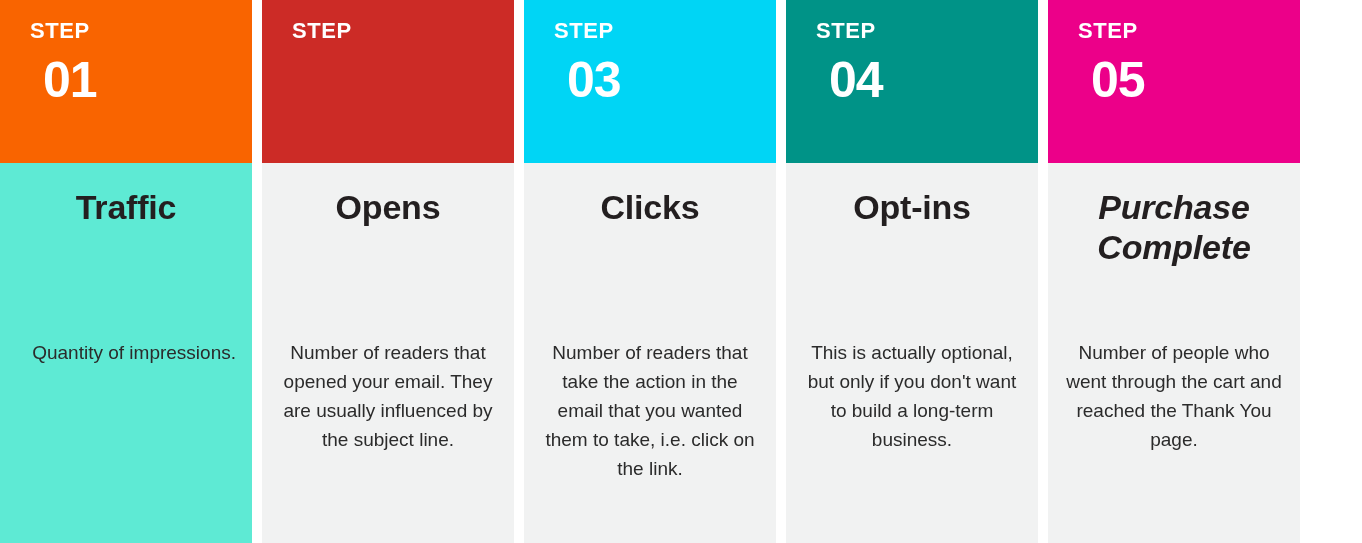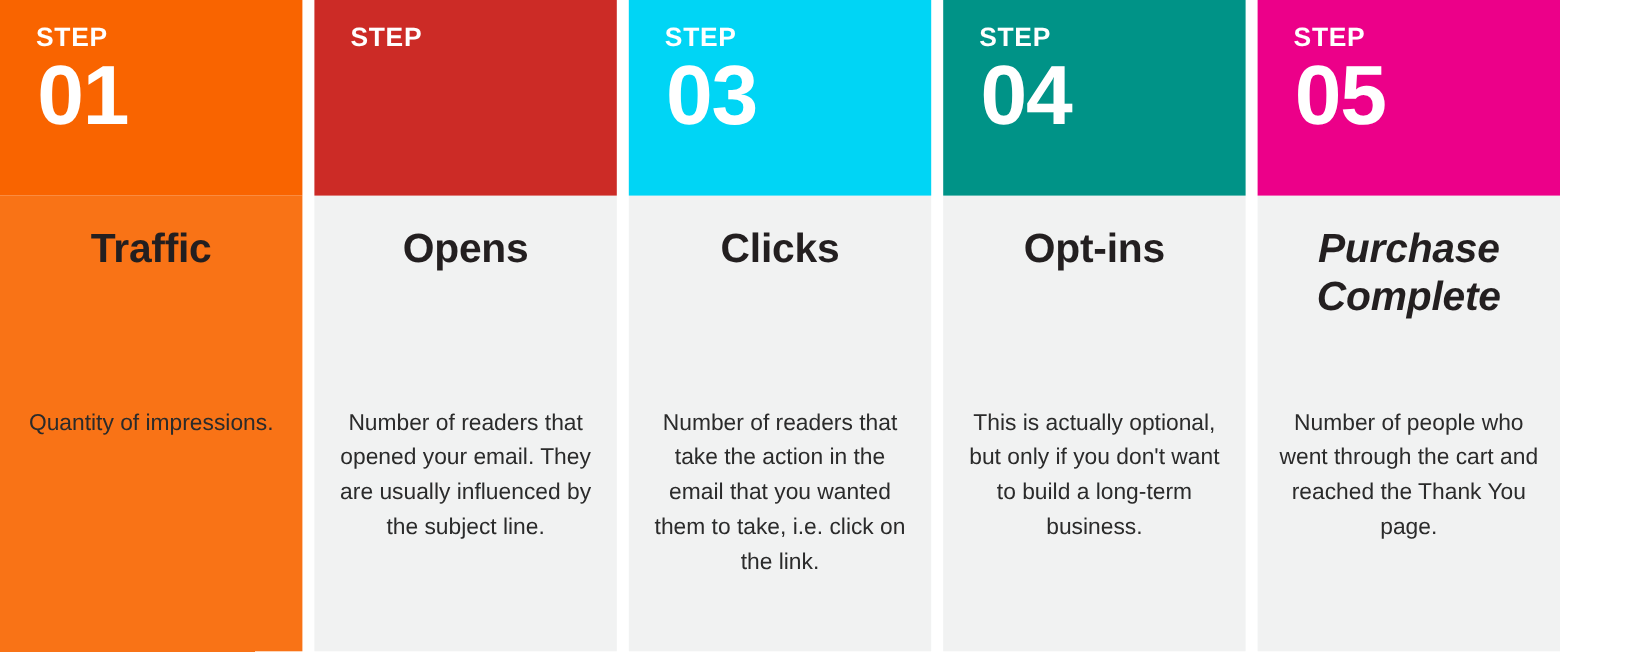--- a/index.html
+++ b/index.html
@@ -46,25 +46,25 @@
   .step-label {
     font-size: 22px;
     font-weight: bold;
     letter-spacing: 0.6px;
     line-height: 1;
     margin: 0 0 2px 0;
     color: #ffffff;
   }
 
   .step-number {
-    font-size: 70px;
+    font-size: 50px;
     font-weight: bold;
     line-height: 1.02;
     letter-spacing: -1px;
-    margin: 1px;
+    margin: 13px;
     color: #ffffff;
   }
 
   
   .step-body {
     flex: 1 1 auto;
     background: #f1f2f2;
     box-sizing: border-box;
     padding: 24px 16px 10px 16px;
     display: flex;
@@ -100,24 +100,24 @@
 </head>
 <body>
 
 <div class="funnel" style="background: rgb(255, 255, 255);">
 
   <div class="step-column">
     <div class="step-header" style="background: rgb(249, 100, 0); height: 163px; flex-basis: 163px;">
       <div class="step-label">STEP</div>
       <div class="step-number">01</div>
     </div>
-    <div class="step-body" style="background: #f97316;">
+    <div class="step-body" style="background: #5eead4;">
       <div class="step-title" style="color: rgb(35, 31, 32);">Traffic</div>
       <div class="title-spacer" style="height: 112px;"></div>
-      <div class="step-desc" style="color: rgb(43, 43, 43);">Quantity of impressions.</div>
+      <div class="step-desc" style="color: rgb(43, 43, 43); text-align: right;">Quantity of impressions.</div>
     </div>
   </div>
 
   <div class="step-column">
     <div class="step-header" style="background: rgb(204, 43, 38); height: 163px; flex-basis: 163px;">
       <div class="step-label">STEP</div>
     </div>
     <div class="step-body" style="background: rgb(241, 242, 242);">
       <div class="step-title" style="color: rgb(35, 31, 32);">Opens</div>
       <div class="title-spacer" style="height: 112px;"></div>

